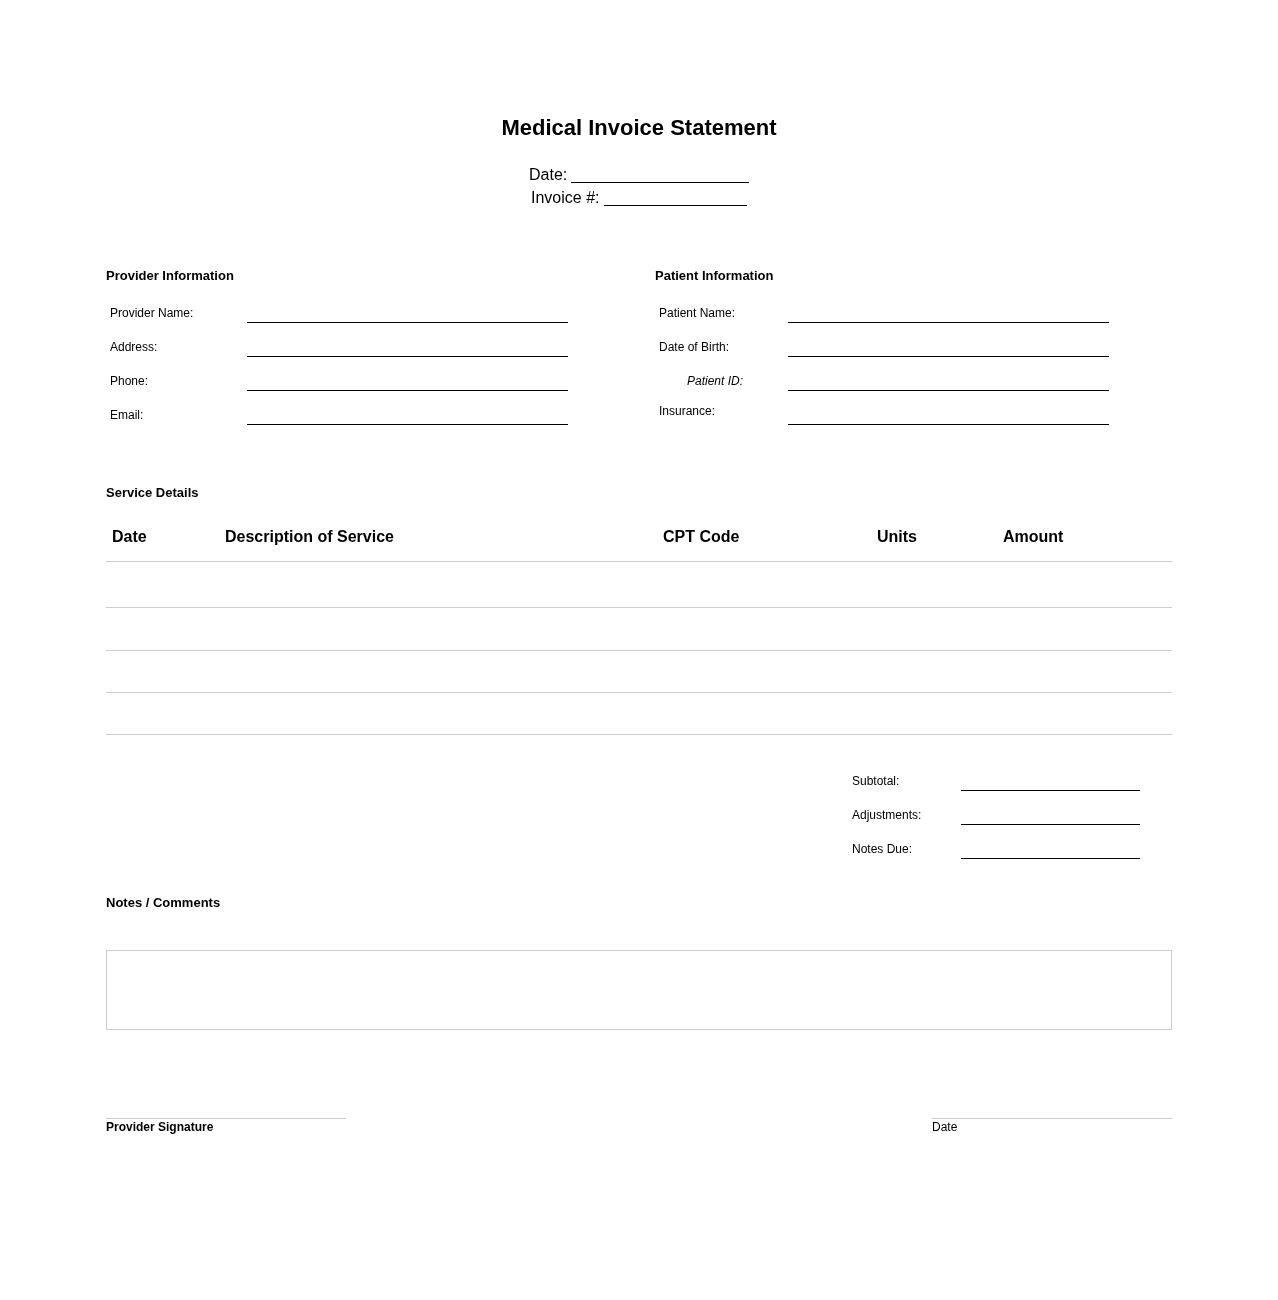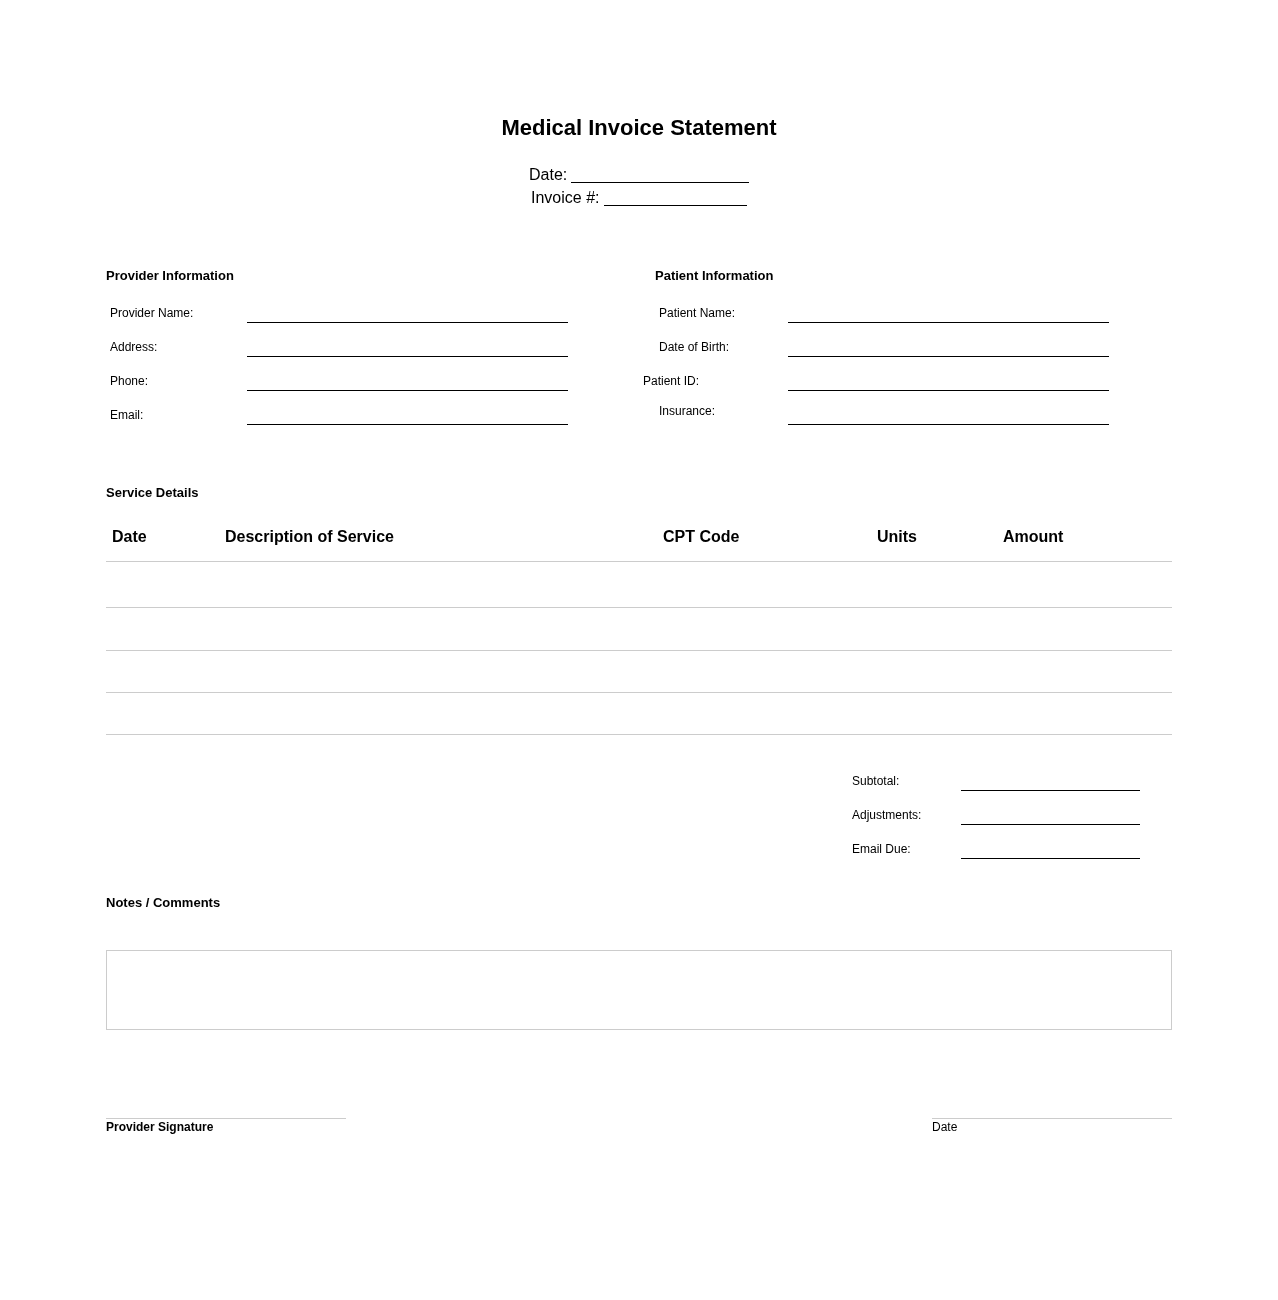--- a/index.html
+++ b/index.html
@@ -33,21 +33,21 @@
 <div class="abs lbl" style="left:110px; top:374px;">Phone:</div>
 <div class="abs uline" style="left:247px; top:390px; width:321px;"></div>
 <div class="abs lbl" style="left:110px; top:408px;">Email:</div>
 <div class="abs uline" style="left:247px; top:424px; width:321px;"></div>
 
 <div class="abs h2" style="left:655px; top:268px;">Patient Information</div>
 <div class="abs lbl" style="left:659px; top:306px;">Patient Name:</div>
 <div class="abs uline" style="left:788px; top:322px; width:321px;"></div>
 <div class="abs lbl" style="left:659px; top:340px;">Date of Birth:</div>
 <div class="abs uline" style="left:788px; top:356px; width:321px;"></div>
-<div class="abs lbl" style="left:643px; top:374px;">Patient ID:</div>
+<div class="abs lbl" style="left:687px; top:374px;font-style:italic;">Patient ID:</div>
 <div class="abs uline" style="left:788px; top:390px; width:321px;"></div>
 <div class="abs lbl" style="left:659px; top:404px;">Insurance:</div>
 <div class="abs uline" style="left:788px; top:424px; width:321px;"></div>
 
 <div class="abs h2" style="left:106px; top:485px;">Service Details</div>
 <div class="abs col-h" style="left:112px; top:528px;">Date</div>
 <div class="abs col-h" style="left:225px; top:528px;">Description of Service</div>
 <div class="abs col-h" style="left:663px; top:528px;">CPT Code</div>
 <div class="abs col-h" style="left:877px; top:528px;">Units</div>
 <div class="abs col-h" style="left:1003px; top:528px;">Amount</div>
@@ -59,21 +59,21 @@
 <div class="abs rule" style="top:650px;"></div>
 <div class="abs" style="left:106px; top:651px; width:1066px; height:41px;"></div>
 <div class="abs rule" style="top:692px;"></div>
 <div class="abs" style="left:106px; top:693px; width:1066px; height:41px;"></div>
 <div class="abs rule" style="top:734px;"></div>
 
 <div class="abs lbl" style="left:852px; top:774px;">Subtotal:</div>
 <div class="abs uline" style="left:961px; top:790px; width:179px;"></div>
 <div class="abs lbl" style="left:852px; top:808px;">Adjustments:</div>
 <div class="abs uline" style="left:961px; top:824px; width:179px;"></div>
-<div class="abs lbl" style="left:852px; top:842px;">Email Due:</div>
+<div class="abs lbl" style="left:852px; top:842px;">Notes Due:</div>
 <div class="abs uline" style="left:961px; top:858px; width:179px;"></div>
 
 <div class="abs h2" style="left:106px; top:895px;">Notes / Comments</div>
 <div class="abs notes"></div>
 
 <div class="abs sig-line" style="left:106px; top:1118px;"></div>
 <div class="abs lbl" style="left:106px; top:1120px;font-weight:bold;">Provider Signature</div>
 <div class="abs sig-line" style="left:932px; top:1118px;"></div>
 <div class="abs lbl" style="left:932px; top:1120px;">Date</div>
 

